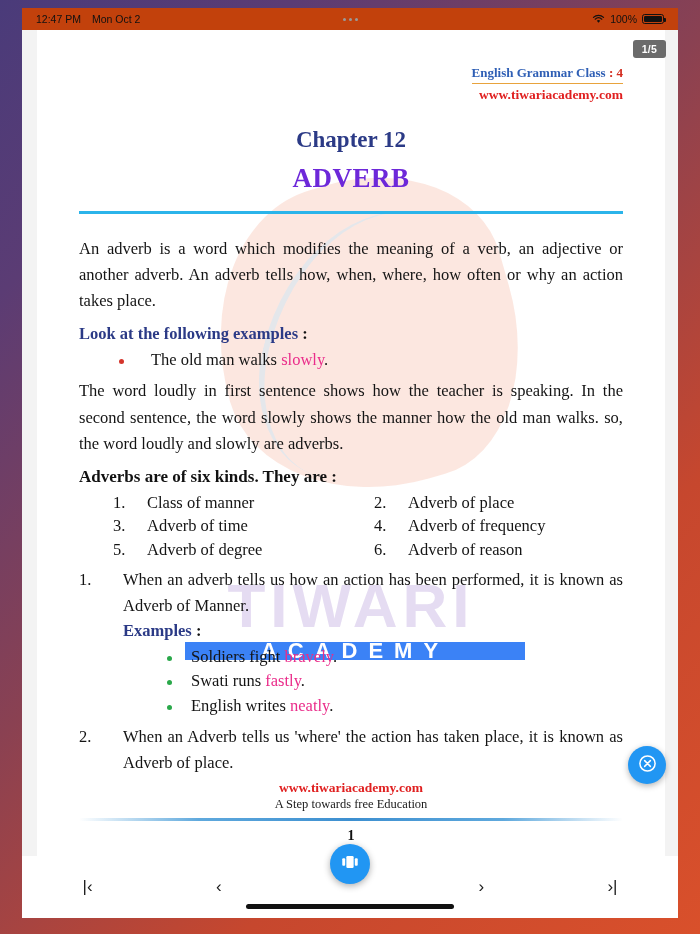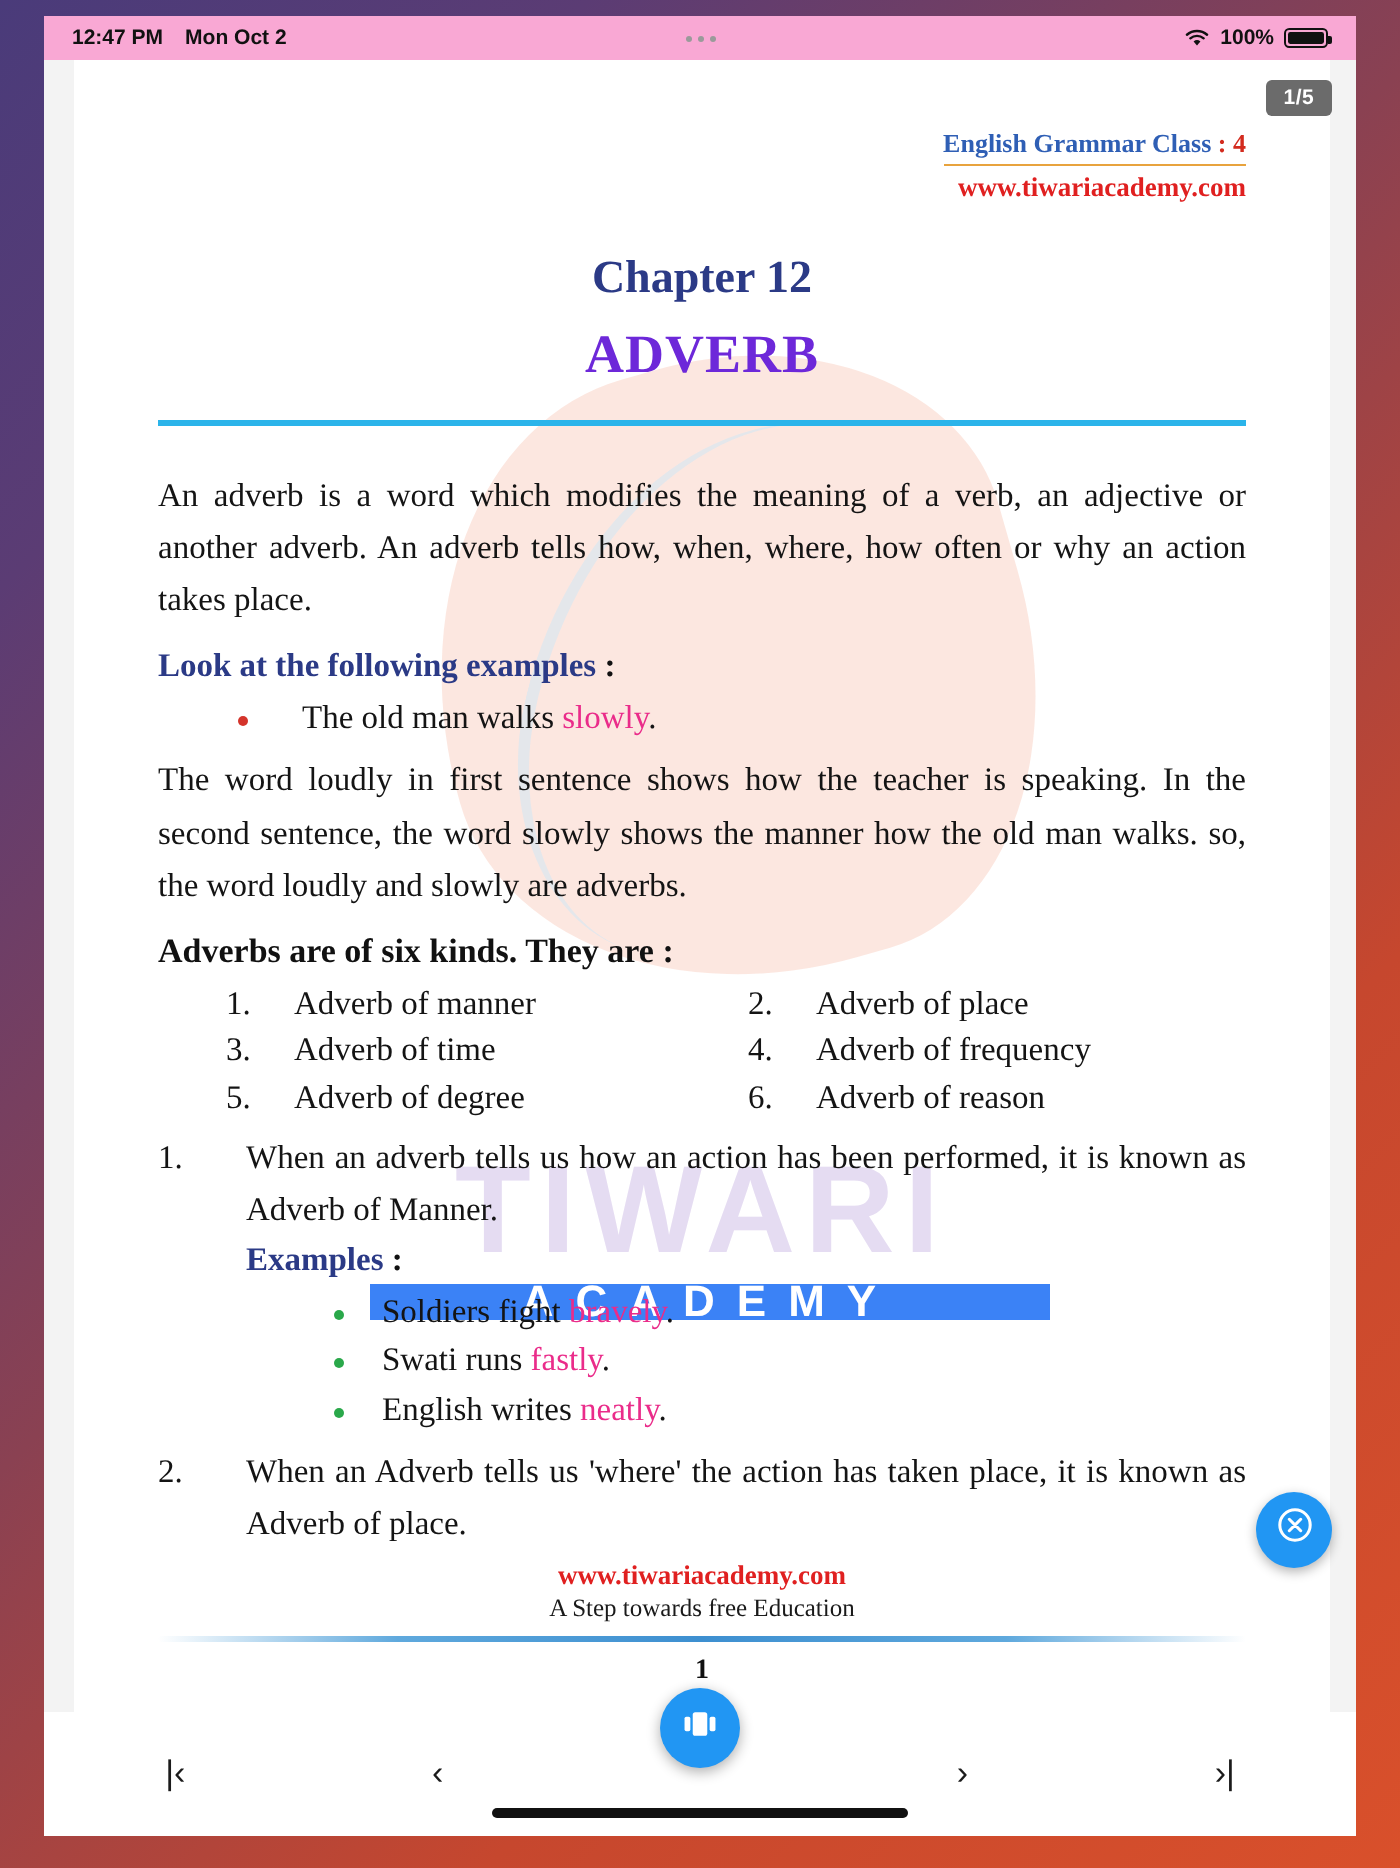--- a/index.html
+++ b/index.html
@@ -18,26 +18,26 @@
     position: absolute;
     left: 22px; top: 8px;
     width: 656px; height: 910px;
     background: #ffffff;
     overflow: hidden;
   }
 
   
   .status-bar {
     height: 22px;
-    background: #f9a8d4;
+    background: #c2410c;
     display: flex;
     align-items: center;
     padding: 0 14px;
     font-size: 10.5px;
-    font-weight: 700;
+    font-weight: 400;
     color: #111;
     position: relative;
   }
   .sb-left { display: flex; gap: 11px; align-items: center; white-space: nowrap; }
   .sb-center {
     position: absolute; left: 0; right: 0;
     display: flex; justify-content: center; align-items: center;
     pointer-events: none;
   }
   .dots { display: flex; gap: 3px; }
@@ -373,21 +373,21 @@
           <li><span>The old man walks </span><span class="hl">slowly</span><span>.</span></li>
         </ul>
 
         <p class="para">The word loudly in first sentence shows how the teacher is speaking. In the second sentence, the word slowly shows the manner how the old man walks. so, the word loudly and slowly are adverbs.</p>
 
         <div class="lead-black">Adverbs are of six kinds. They are :</div>
 
         <div class="kinds">
           <div class="kind-item">
               <span class="kind-num">1.</span>
-              <span>Adverb of manner</span>
+              <span>Class of manner</span>
             </div>
           <div class="kind-item">
               <span class="kind-num">2.</span>
               <span>Adverb of place</span>
             </div>
           <div class="kind-item">
               <span class="kind-num">3.</span>
               <span>Adverb of time</span>
             </div>
           <div class="kind-item">

